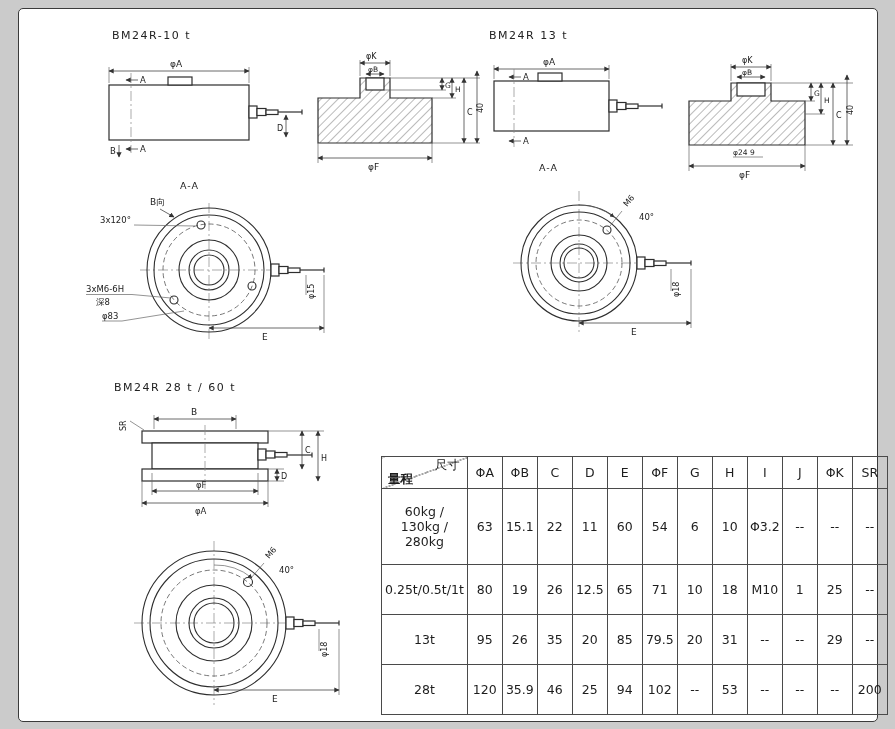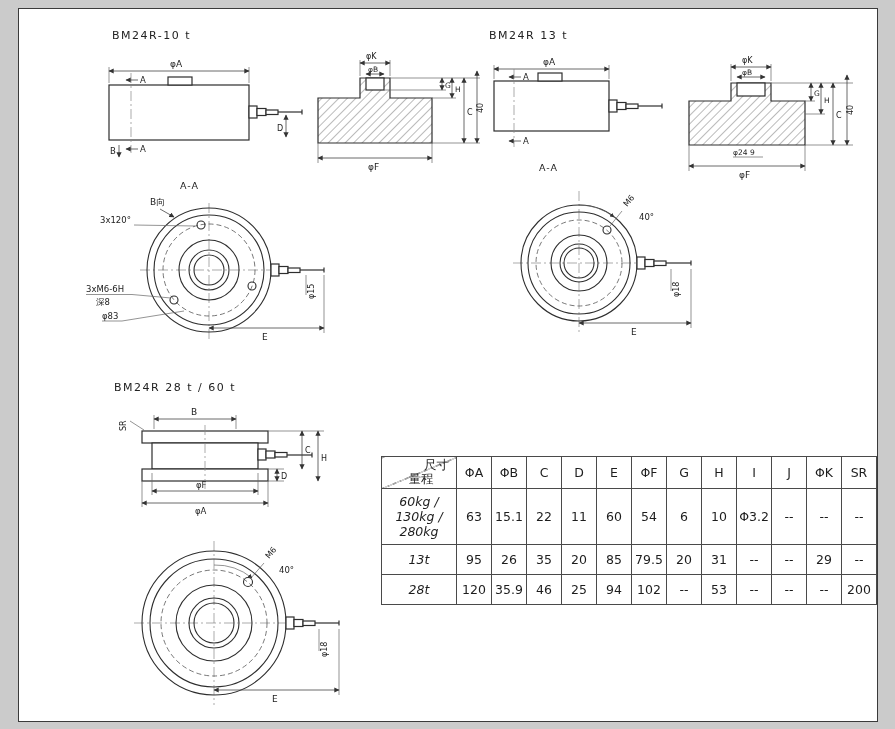--- a/index.html
+++ b/index.html
@@ -4,46 +4,46 @@
 <style>
   html,body{margin:0;padding:0;}
   body{
     width:895px;height:729px;position:relative;
     background:#cbcbcb;
     font-family:"DejaVu Sans","Liberation Sans",sans-serif;
     overflow:hidden;
   }
   .paper{
     position:absolute;left:18px;top:8px;width:858px;height:712px;
-    background:#ffffff;border:1.5px solid #3a3a3a;border-radius:0;
+    background:#ffffff;border:1.5px solid #3a3a3a;border-radius:5px;
   }
   svg{position:absolute;overflow:visible;}
   svg text{fill:#222;font-family:"DejaVu Sans","Liberation Sans",sans-serif;}
   .out{stroke:#2e2e2e;stroke-width:1.2;fill:#ffffff;}
   .hat{stroke:#2e2e2e;stroke-width:1.2;}
   .thin{stroke:#666;stroke-width:0.7;fill:none;}
   .dim{stroke:#444;stroke-width:0.8;fill:none;}
   .cl{stroke:#888;stroke-width:0.7;fill:none;stroke-dasharray:10 3 2 3;}
   .dash{stroke:#555;stroke-width:0.8;fill:none;stroke-dasharray:5 3;}
   .circ{stroke:#2e2e2e;stroke-width:1.1;fill:none;}
 
   .table-wrap{position:absolute;left:350px;top:447px;margin-left:12px;}
   table.dim-table{border-collapse:collapse;font-size:12.5px;color:#1d1d1d;}
   table.dim-table th,table.dim-table td{
     border:1px solid #4a4a4a;text-align:center;vertical-align:middle;
     padding:1px 2px;font-weight:normal;min-width:30px;height:19px;
   }
-  table.dim-table td.range-cell{width:95px;max-width:95px;padding:5px 3px;font-style:italic;}
+  table.dim-table td.range-cell{width:95px;max-width:95px;padding:15px 3px;}
   th.corner{
     width:95px;padding:0;
     background:linear-gradient(to bottom right,
       transparent 49.5%, #4a4a4a 49.5%, #4a4a4a 50.6%, transparent 50.6%);
   }
   th.corner .c-top{display:block;text-align:right;padding:0 5px 0 0;line-height:14px;}
-  th.corner .c-bot{display:block;text-align:center;padding:0 0 1px 4px;line-height:14px;}
+  th.corner .c-bot{display:block;text-align:left;padding:0 0 1px 4px;line-height:14px;font-weight:bold;}
 </style>
 </head>
 <body>
 
 <div class="paper">
 
   <svg style="left:55px;top:14px;" width="420" height="335" viewBox="0 0 420 335">
     <defs>
       <marker id="a1" viewBox="0 0 10 10" refX="9" refY="5" markerWidth="6.5" markerHeight="6.5" orient="auto-start-reverse">
         <path d="M0,0 L10,5 L0,10 z" fill="#333"></path>
@@ -381,20 +381,35 @@
             <td>60</td>
             <td>54</td>
             <td>6</td>
             <td>10</td>
             <td>Φ3.2</td>
             <td>--</td>
             <td>--</td>
             <td>--</td>
           </tr>
           <tr>
+            <td class="range-cell">0.25t/0.5t/1t</td>
+            <td>80</td>
+            <td>19</td>
+            <td>26</td>
+            <td>12.5</td>
+            <td>65</td>
+            <td>71</td>
+            <td>10</td>
+            <td>18</td>
+            <td>M10</td>
+            <td>1</td>
+            <td>25</td>
+            <td>--</td>
+          </tr>
+          <tr>
             <td class="range-cell">13t</td>
             <td>95</td>
             <td>26</td>
             <td>35</td>
             <td>20</td>
             <td>85</td>
             <td>79.5</td>
             <td>20</td>
             <td>31</td>
             <td>--</td>

